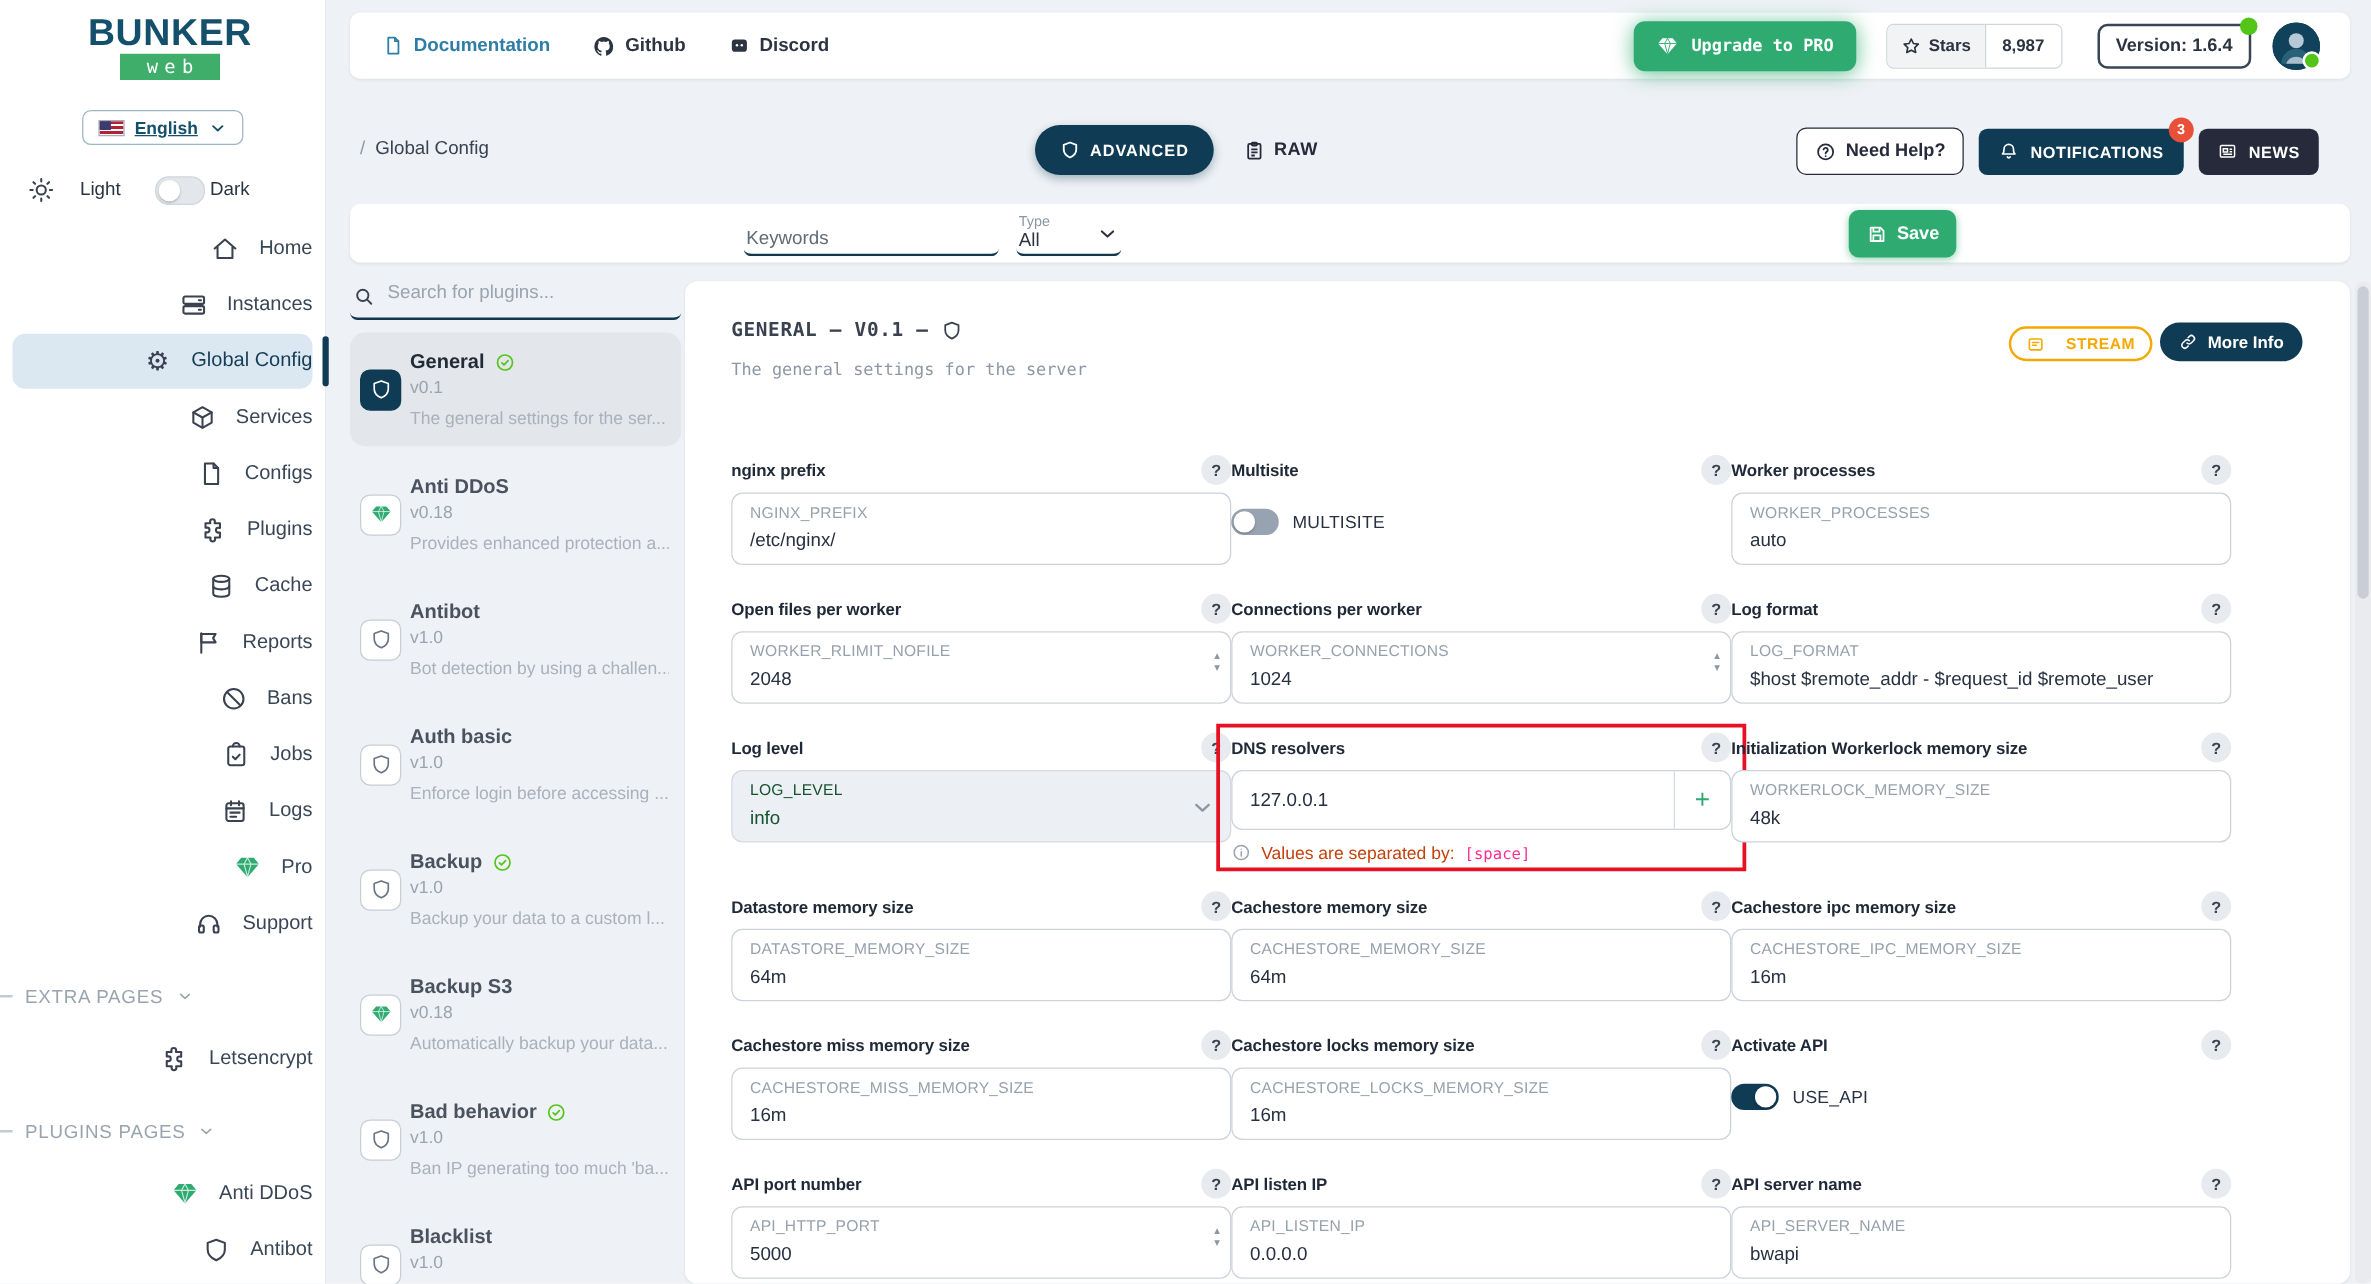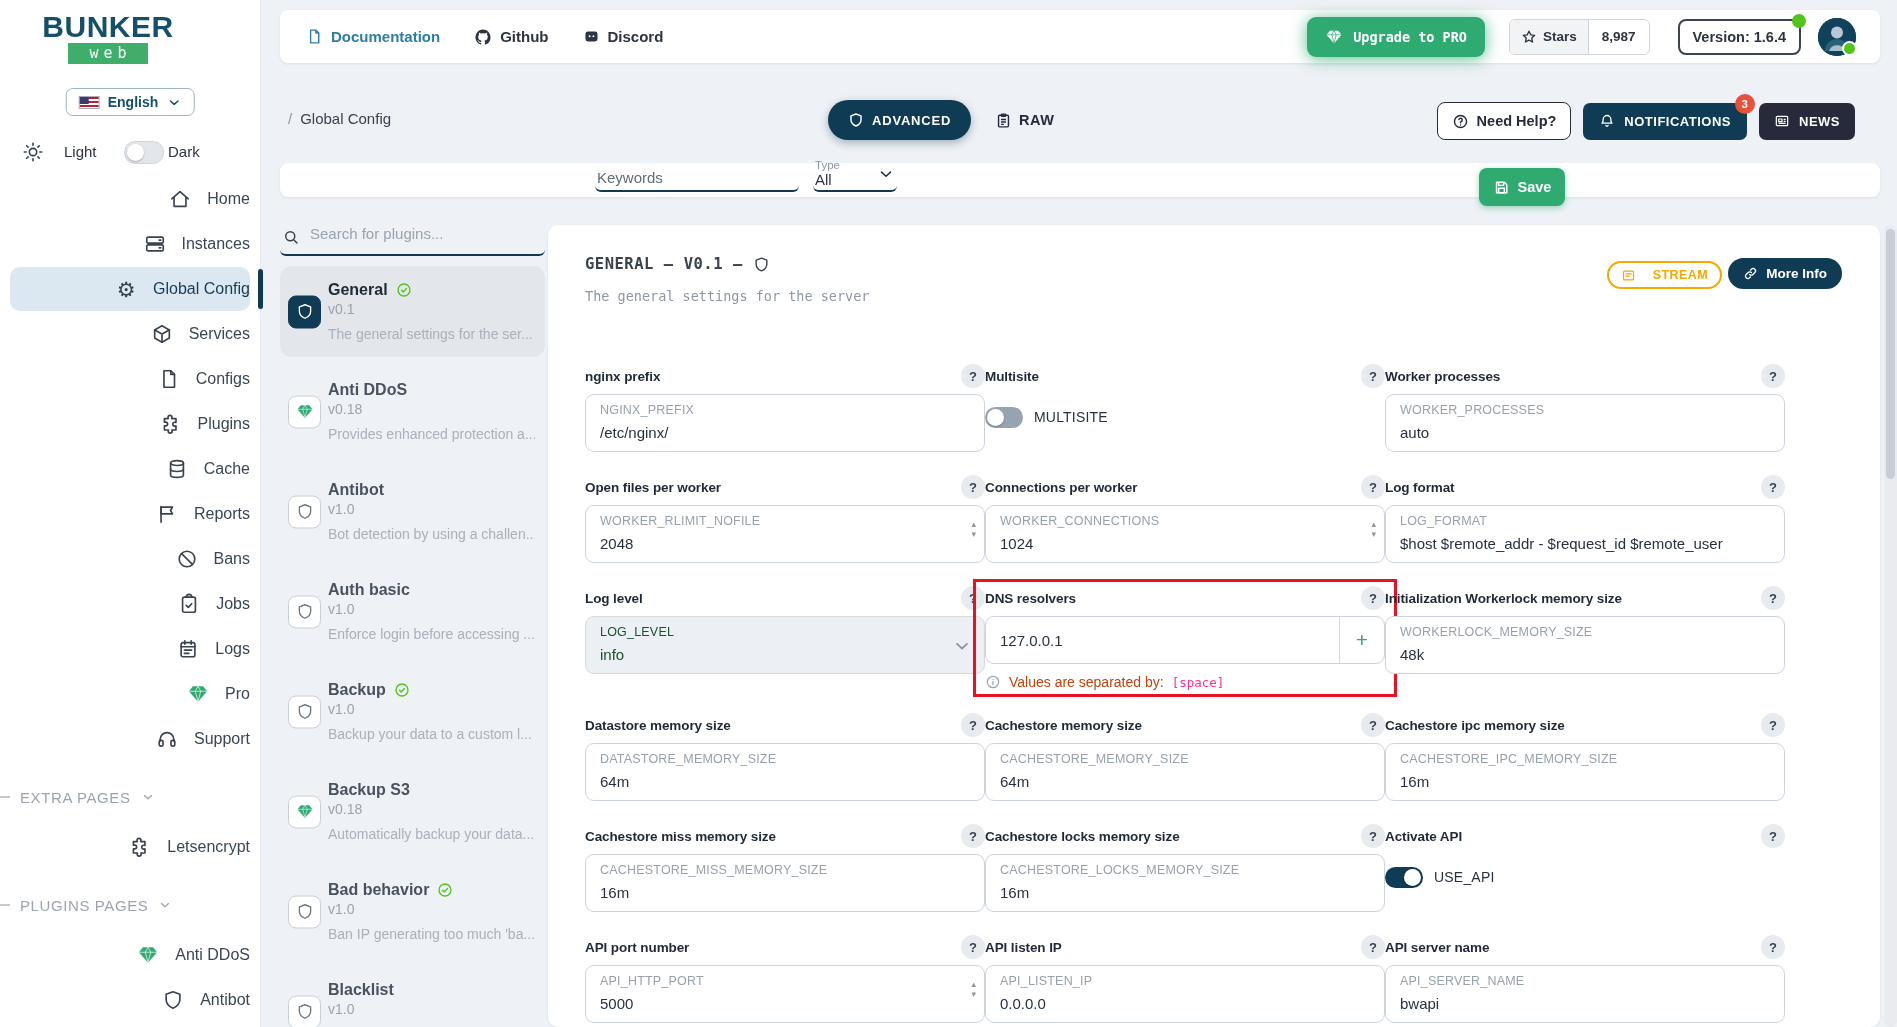--- a/index.html
+++ b/index.html
@@ -5,30 +5,30 @@
   html,body{margin:0;padding:0;}
   body{width:1897px;height:1027px;overflow:hidden;position:relative;background:#eef1f5;
        font-family:"Liberation Sans",sans-serif;color:#2b3440;}
   .mono{font-family:"DejaVu Sans Mono",monospace;}
   .icon{display:inline-flex;align-items:center;justify-content:center;flex:0 0 auto;}
   .icon svg{width:100%;height:100%;display:block;}
 
   
   #sidebar{position:absolute;left:0;top:0;width:260px;height:1027px;background:#fff;
            border-right:1px solid #e4e8ee;z-index:5;}
-  #logo{position:absolute;top:12px;left:0;width:216px;text-align:center;}
+  #logo{position:absolute;top:12px;left:0;width:216px;text-align:center;padding-left:28px;}
   #logo .l1{font-size:30px;font-weight:900;color:#14506b;letter-spacing:.5px;line-height:30px;}
   #logo .l2{display:inline-block;background:#3fae6a;color:#fff;font-family:"DejaVu Sans Mono",monospace;
             font-size:15px;letter-spacing:5px;padding:1px 16px 2px 21px;margin-top:1px;}
   #lang{position:absolute;top:88px;left:50%;transform:translateX(-50%);display:flex;align-items:center;gap:8px;
         border:1.5px solid #9db6c4;border-radius:7px;padding:5px 12px;background:#fff;cursor:pointer;}
   #lang .flag{width:21px;height:13px;position:relative;background:repeating-linear-gradient(#b22234 0 2px,#fff 2px 4px);
         border:.5px solid #aab;box-sizing:border-box;}
   #lang .flag::after{content:"";position:absolute;left:0;top:0;width:9px;height:7px;background:#3c3b6e;}
-  #lang .lbl{font-size:14px;font-weight:700;color:#14506b;}
+  #lang .lbl{font-size:14px;font-weight:700;color:#14506b;text-decoration:underline;}
   #theme{position:absolute;top:140px;left:0;width:260px;height:26px;}
   #theme .icon{position:absolute;left:22px;top:1px;width:22px;height:22px;color:#39424e;}
   #theme .light{position:absolute;left:64px;top:3px;font-size:15px;}
   #theme .dark{position:absolute;left:168px;top:3px;font-size:15px;}
   .switch{width:38px;height:21px;border-radius:11px;position:relative;display:inline-block;cursor:pointer;}
   .switch .knob{position:absolute;top:2px;width:17px;height:17px;border-radius:50%;background:#fff;
         box-shadow:0 1px 2px rgba(0,0,0,.25);}
   .switch.off{background:#97a3b0;} .switch.off .knob{left:2px;}
   .switch.on{background:#0f3b54;} .switch.on .knob{right:2px;}
   #theme .switch{position:absolute;left:124px;top:1px;background:#e3e7ec;border:1px solid #cfd5dc;}
@@ -90,21 +90,21 @@
   #btn-notif{position:relative;display:flex;align-items:center;gap:9px;background:#0f3b54;color:#fff;border-radius:7px;
         height:37px;padding:0 16px;font-size:13px;font-weight:700;letter-spacing:.5px;cursor:pointer;}
   #btn-notif .icon{width:16px;height:16px;}
   #btn-notif .badge{position:absolute;top:-9px;right:-8px;min-width:20px;height:20px;border-radius:50%;background:#e8503a;
         color:#fff;font-size:11.5px;font-weight:700;display:flex;align-items:center;justify-content:center;}
   #btn-news{display:flex;align-items:center;gap:9px;background:#262a3b;color:#fff;border-radius:7px;height:37px;
         padding:0 15px;font-size:13px;font-weight:700;letter-spacing:.5px;cursor:pointer;}
   #btn-news .icon{width:16px;height:16px;}
 
   
-  #filterbar{position:absolute;left:280px;top:163px;width:1600px;height:34px;background:#fff;border-radius:8px;
+  #filterbar{position:absolute;left:280px;top:163px;width:1600px;height:47px;background:#fff;border-radius:8px;
         box-shadow:0 1px 3px rgba(20,40,60,.08);}
   #kw{position:absolute;left:315px;bottom:5px;width:200px;border:none;outline:none;border-bottom:2px solid #13384e;
         font-size:15px;padding:4px 2px;color:#2b3440;background:transparent;border-radius:0 0 6px 6px;}
   #kw::placeholder{color:#5f6b77;}
   #typesel{position:absolute;left:533px;bottom:5px;width:80px;border-bottom:2px solid #13384e;cursor:pointer;
         border-radius:0 0 6px 6px;padding:0 2px 2px 2px;}
   #typesel .tl{font-size:11.5px;color:#8d97a3;line-height:12px;}
   #typesel .tv{font-size:15px;color:#2b3440;line-height:17px;}
   #typesel .chev{position:absolute;right:2px;top:6px;width:18px;height:18px;color:#2b3440;}
   #btn-save{position:absolute;left:1199px;top:5px;height:38px;width:86px;background:#2fab72;color:#fff;border:none;

